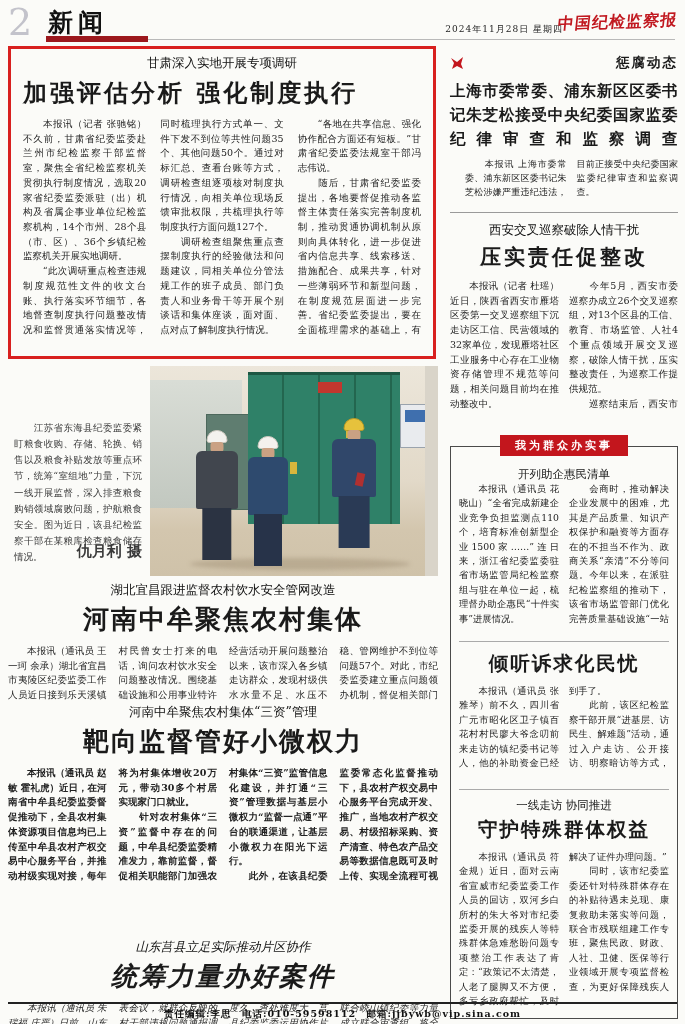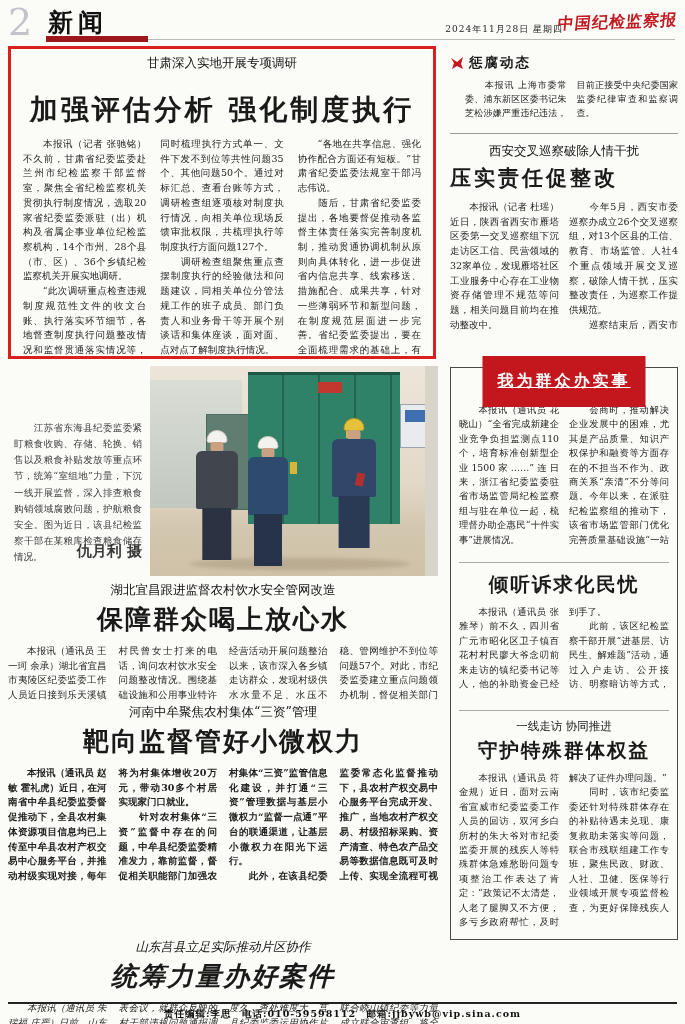--- a/index.html
+++ b/index.html
@@ -12,21 +12,21 @@
   
   .pagenum { position:absolute; left:8px; top:0px; font-size:38px; color:#c3c3cb; font-weight:400; }
   .section-title { position:absolute; left:48px; top:6px; font-size:25px; font-weight:900; letter-spacing:5px; color:#111; }
   .header-rule { position:absolute; left:46px; right:10px; top:39px; height:1px; background:#b9b9b9; }
   .red-bar { position:absolute; left:46px; top:36px; width:102px; height:6px; background:#9c181d; }
   .date-line { position:absolute; right:122px; top:23px; font-size:9px; letter-spacing:1px; color:#222; }
   .masthead { position:absolute; right:8px; top:12px; font-size:16px; font-weight:900; color:#c11920; transform:skewX(-8deg) rotate(-2deg); letter-spacing:1px; }
   
   .main-box { position:absolute; left:8px; top:46px; width:428px; height:313px; border:3px solid #d8201f; padding:6px 12px 4px; background:#fbfbf8; }
   .kicker { text-align:center; font-size:12.5px; color:#111; }
-  .main-box .headline { text-align:center; font-size:28px; font-weight:900; letter-spacing:3px; margin:19px 0 8px; }
+  .main-box .headline { text-align:left; font-size:24px; font-weight:900; letter-spacing:3px; margin:5px 0 8px; }
   .bodytext { font-size:9.5px; line-height:1.55; text-align:justify; white-space:pre-line; color:#222; overflow:hidden; }
   .main-box .bodytext { column-count:3; column-gap:14px; height:232px; }
   
   .photo-row { position:absolute; left:14px; top:366px; width:424px; height:212px; }
   .photo-caption { position:absolute; left:0; top:54px; width:128px; font-size:9.5px; line-height:1.7; text-align:justify; color:#3a3a3a; white-space:pre-line; }
   .photo-credit { position:absolute; left:0; top:176px; width:128px; text-align:right; font-size:15px; font-weight:bold; color:#3a3a3a; }
   .photo { position:absolute; left:136px; top:0; width:288px; height:210px; overflow:hidden;
            background:linear-gradient(#ece6da 0%, #e2d9c8 55%, #d3c6ae 78%, #cfc2a9 100%); }
   .ph-machines { position:absolute; left:0; top:14px; width:92px; height:128px; background:linear-gradient(#d9ddd6,#c2c8c0); }
   .ph-unit { position:absolute; left:56px; top:48px; width:44px; height:96px; background:#5f7d70; border:1px solid #4d685c; }
@@ -53,31 +53,31 @@
   .ph-shadow { position:absolute; left:40px; bottom:6px; width:220px; height:12px; background:rgba(120,100,70,.25); border-radius:50%; filter:blur(2px); }
   
   .story { position:absolute; left:8px; width:430px; }
   .story .headline { text-align:center; font-size:26px; font-weight:900; letter-spacing:2px; margin:3px 0 7px; }
   .story .bodytext { column-count:4; column-gap:12px; }
   .st-hubei { top:582px; } .st-hubei .bodytext { height:68px; }
   .st-henan { top:704px; } .st-henan .bodytext { height:127px;font-weight:bold; }
   .st-shandong { top:939px;font-style:italic; } .st-shandong .bodytext { height:66px; }
   
   .right-col { position:absolute; left:450px; top:54px; width:228px; }
-  .tag-row { display:flex; align-items:center; gap:5px; margin-bottom:7px; }
+  .tag-row { display:flex; align-items:center; gap:5px; margin-bottom:7px;justify-content:space-between; }
   .tag-icon { width:14px; height:14px; flex:0 0 14px; }
   .tag-label { font-size:13.5px; font-weight:900; letter-spacing:2px; }
   .sh-headline { font-size:15.5px; font-weight:900; line-height:1.55; text-align:justify; text-align-last:justify; letter-spacing:.5px; }
   .cols2 { column-count:2; column-gap:10px; }
   .sh-body { height:44px; margin-top:7px; font-size:9px;margin-left:15px; }
   .divider { height:1px; background:#9a9a9a; margin:10px 0 9px; }
-  .xian-headline { font-size:21px; font-weight:900; letter-spacing:3px; margin:4px 0 8px; }
+  .xian-headline { text-align:center; font-size:21px; font-weight:900; letter-spacing:3px; margin:4px 0 8px; }
   .xian-body { height:140px; }
   .minsheng-box { margin-top:27px; border:1px solid #4a4a4a; padding:17px 8px 6px; position:relative; background:#fbfbf8; }
-  .banner { position:absolute; top:-12px; left:50%; transform:translateX(-50%); background:#c3161d; color:#fff; font-size:16px; font-weight:900; letter-spacing:3px; padding:15px 15px; white-space:nowrap;text-decoration:underline; }
+  .banner { position:absolute; top:-12px; left:50%; transform:translateX(-50%); background:#c3161d; color:#fff; font-size:11px; font-weight:900; letter-spacing:3px; padding:3px 15px; white-space:nowrap; }
   .ms-kicker { text-align:center; font-size:11.5px; margin-top:3px; }
   .ms-headline { text-align:center; font-size:19.5px; font-weight:900; letter-spacing:2px; margin:3px 0 7px; }
   .ms-body { font-size:9.3px; }
   .ms-b0 { height:150px; } .ms-b1 { height:96px; } .ms-b2 { height:162px; }
   .inner-divider { height:1px; background:#aaa; margin:9px 0 8px; }
   
   .footer-rule { position:absolute; left:8px; right:8px; top:1002px; height:2px; background:#222; }
   .footer-text { position:absolute; left:0; right:0; top:1008px; text-align:center; font-size:9.5px; font-weight:bold; letter-spacing:1px; color:#111; }
 </style>
 </head>
@@ -135,21 +135,21 @@
           <div class="torso">
             <div class="badge"></div>
           </div>
           <div class="legs"></div>
       </div>
     </div>
   </section>
 
   <section class="story st-hubei">
     <div class="kicker">湖北宜昌跟进监督农村饮水安全管网改造</div>
-    <h2 class="headline">保障群众喝上放心水</h2>
+    <h2 class="headline">河南中牟聚焦农村集体</h2>
     <div class="bodytext">　　本报讯（通讯员 王一珂 余承）湖北省宜昌市夷陵区纪委监委工作人员近日接到乐天溪镇村民曾女士打来的电话，询问农村饮水安全问题整改情况。围绕基础设施和公用事业特许经营活动开展问题整治以来，该市深入各乡镇走访群众，发现村级供水水量不足、水压不稳、管网维护不到位等问题57个。对此，市纪委监委建立重点问题领办机制，督促相关部门深入排查农村地区水质、供水保证率、水网管护等方面存在的问题，通过“回头看”等方式，推动市水利和湖泊局等主管部门完成问题整改62个，建章立制17项。“我们将持续跟进监督，推动农村饮水安全管网改造走深走实。”</div>
   </section>
 
   <section class="story st-henan">
     <div class="kicker">河南中牟聚焦农村集体“三资”管理</div>
     <h2 class="headline">靶向监督管好小微权力</h2>
     <div class="bodytext">　　本报讯（通讯员 赵敏 霍礼虎）近日，在河南省中牟县纪委监委督促推动下，全县农村集体资源项目信息均已上传至中牟县农村产权交易中心服务平台，并推动村级实现对接，每年将为村集体增收20万元，带动30多个村居实现家门口就业。
 　　针对农村集体“三资”监督中存在的问题，中牟县纪委监委精准发力，靠前监督，督促相关职能部门加强农村集体“三资”监管信息化建设，并打通“三资”管理数据与基层小微权力“监督一点通”平台的联通渠道，让基层小微权力在阳光下运行。
 　　此外，在该县纪委监委常态化监督推动下，县农村产权交易中心服务平台完成开发、推广，当地农村产权交易、村级招标采购、资产清查、特色农产品交易等数据信息既可及时上传、实现全流程可视化监督，又压缩了自由裁量空间。中牟县纪委监委加强监督分析，督促职能部门出台农村集体资产盘活、保管、使用、处置制度和村级招标采购规范化管理办法，补齐短板、堵塞漏洞。同时，加强对驻村干部的监督，督促基层党员干部履职尽责，推动农村集体经济健康发展。</div>
   </section>
@@ -160,20 +160,21 @@
     <div class="bodytext">　　本报讯（通讯员 朱瑞福 庄严）日前，山东省莒县峤山镇纪委组织召开某村党员、村民代表会议，就群众反映的村干部违规问题通报调查处理情况。由于问题发生在多年前，时间跨度久、查处难度大，莒县纪委监委运用协作片区“联查”机制，由县纪委监委第三纪检监察室联合峤山镇纪委等力量成立联合审查组，将全县划分为4个协作片区，整合相关纪检监察室、乡镇（街道）纪检监察力量，建立队伍联建、信访联办、线索联查、疑难联审监督工作机制，推动监督向基层聚焦、力量向基层下沉，运用交叉协作、提级办理等方式查办案件。</div>
   </section>
 
   <aside class="right-col">
     <div class="tag-row">
       <svg class="tag-icon" viewBox="0 0 14 14">
         <path d="M1 2 L7 6 L13 1 L11 8 L13 13 L7 10 L2 13 L4 7 Z" fill="#c3161d"></path>
       </svg>
       <span class="tag-label">惩腐动态</span>
     </div>
+    <h2 class="sh-headline">上海市委常委、浦东新区区委书记朱芝松接受中央纪委国家监委纪律审查和监察调查</h2>
     <div class="bodytext cols2 sh-body">　　本报讯 上海市委常委、浦东新区区委书记朱芝松涉嫌严重违纪违法，目前正接受中央纪委国家监委纪律审查和监察调查。</div>
     <div class="divider"></div>
 
     <div class="kicker">西安交叉巡察破除人情干扰</div>
     <h2 class="xian-headline">压实责任促整改</h2>
     <div class="bodytext cols2 xian-body">　　本报讯（记者 杜瑶）近日，陕西省西安市雁塔区委第一交叉巡察组下沉走访区工信、民营领域的32家单位，发现雁塔社区工业服务中心存在工业物资存储管理不规范等问题，相关问题目前均在推动整改中。
 　　今年5月，西安市委巡察办成立26个交叉巡察组，对13个区县的工信、教育、市场监管、人社4个重点领域开展交叉巡察，破除人情干扰，压实整改责任，为巡察工作提供规范。
 　　巡察结束后，西安市委巡察办指导被巡察单位建立“问题清单、责任清单、任务清单”，并按照“事情自查清楚、责任落实到位、个案整改解决、长效机制建立、成果运用充分”等整改工作标准，推动各单位既立行解决存在问题，又从问题查找、问题涉及对象、问题重复发生原因等多维度进行深入分析，确保改彻底、改到位。</div>
 
     <div class="minsheng-box">

